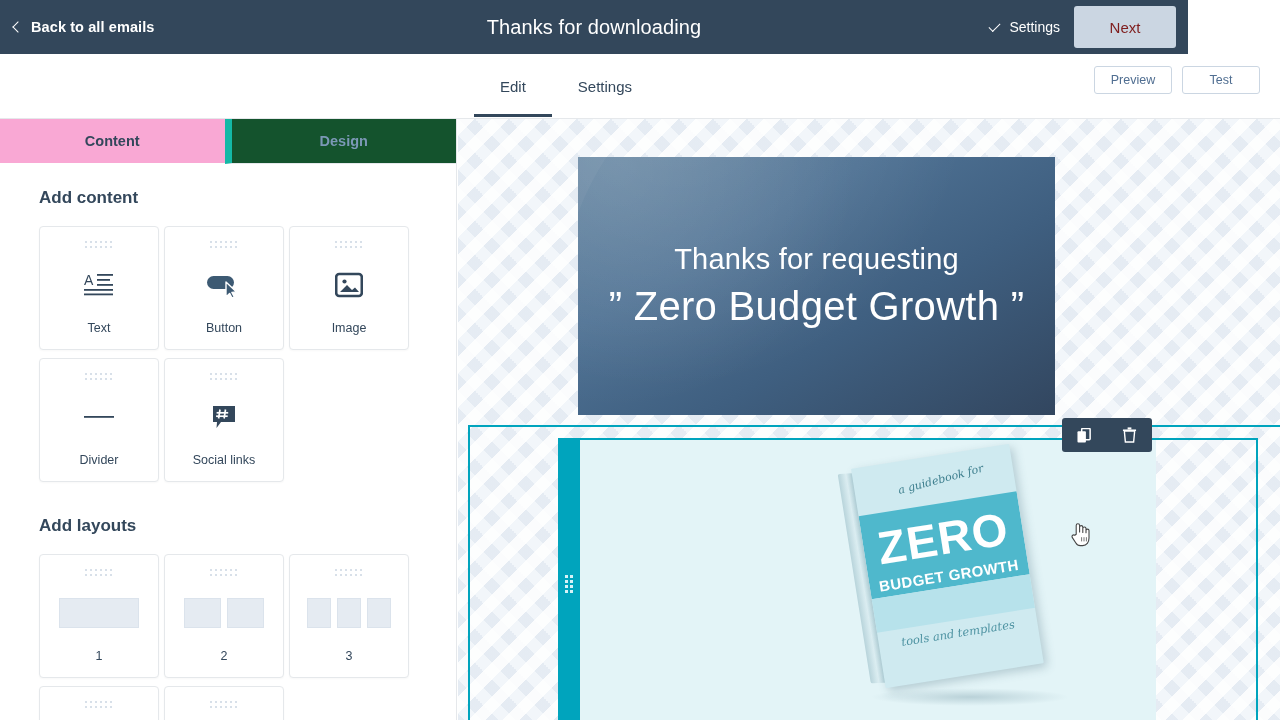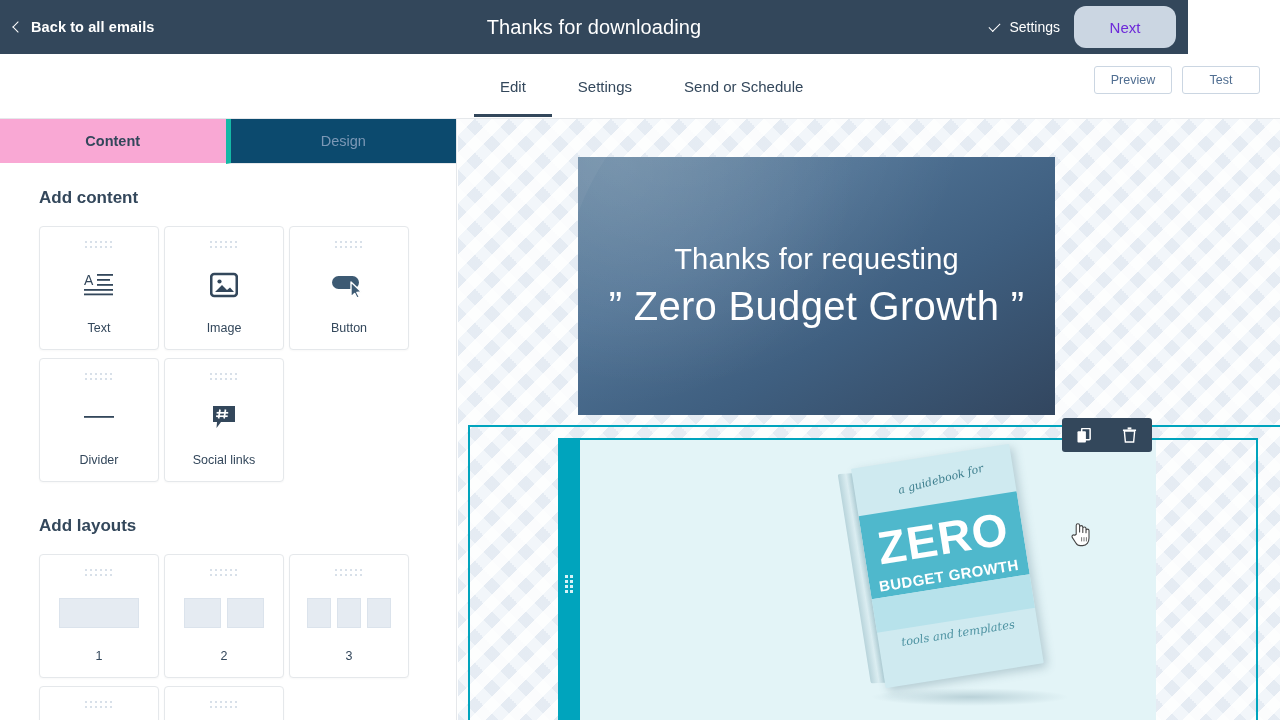--- a/index.html
+++ b/index.html
@@ -53,22 +53,22 @@
   }
   .check-icon::before {
     content: ""; position: absolute;
     left: 1px; top: 2px;
     width: 10px; height: 5px;
     border-left: 1.6px solid #fff; border-bottom: 1.6px solid #fff;
     transform: rotate(-45deg);
   }
   .next-btn {
     width: 102px; height: 42px;
-    background: #cbd6e2; color: #6d28d9;
-    border: none; border-radius: 12px;
+    background: #cbd6e2; color: #7f1d1d;
+    border: none; border-radius: 3px;
     font-size: 15px; font-family: inherit;
     cursor: default;
   }
 
   
   .tabbar {
     position: absolute; top: 54px; left: 0;
     width: 1280px; height: 65px;
     background: #ffffff;
     border-bottom: 1px solid #e5e8eb;
@@ -113,22 +113,22 @@
   .side-tab {
     flex: 1; display: flex; align-items: center; justify-content: center;
     font-size: 14.5px; cursor: pointer;
     border-bottom: 1px solid #e5e8eb;
   }
   .side-tab.active {
     background: #f9a8d4; color: #33475b; font-weight: 700;
     border-bottom: 1px solid #ffffff;
   }
   .side-tab.inactive {
-    background: #0c4a6e; color: #7c98b6; font-weight: 400;
-    border-left: 5px solid #14b8a6;
+    background: #14532d; color: #7c98b6; font-weight: 700;
+    border-left: 7px solid #14b8a6;
   }
   .side-body { padding: 24px 0 0 0; }
   .section-title {
     font-size: 17px; font-weight: 700; color: #33475b;
     margin: 0 0 18px 39px;
   }
   .card-grid {
     display: grid;
     grid-template-columns: repeat(3, 120px);
     gap: 8px 5px;
@@ -322,23 +322,20 @@
 </div>
 
 <div class="tabbar">
   <div class="tabs">
     <div class="tab active">
       <span class="tab-hit">Edit</span>
     </div>
     <div class="tab">
       <span class="tab-hit">Settings</span>
     </div>
-    <div class="tab">
-      <span class="tab-hit">Send or Schedule</span>
-    </div>
   </div>
   <div class="tabbar-right">
     <button class="ghost-btn">Preview</button>
     <button class="ghost-btn">Test</button>
   </div>
 </div>
 
 <div class="sidebar">
 
   <div class="side-tabs">
@@ -393,51 +390,51 @@
             <i></i>
             <i></i>
             <i></i>
             <i></i>
             <i></i>
             <i></i>
             <i></i>
             <i></i>
         </span>
         <span class="card-icon">
+          <svg width="34" height="26" viewBox="0 0 34 26">
+            <rect x="0" y="4" width="27" height="13" rx="6.5" fill="#3d5a73"></rect>
+            <path d="M19 10 L19 25 L22.6 21.4 L25 26 L27.2 24.8 L24.9 20.4 L29.5 20 Z" fill="#3d5a73" stroke="#ffffff" stroke-width="1.4" stroke-linejoin="round"></path>
+          </svg>
+        </span>
+        <span class="card-label">Button</span>
+      </div>
+
+      <div class="card">
+        <span class="dotgrid">
+          <i></i>
+            <i></i>
+            <i></i>
+            <i></i>
+            <i></i>
+            <i></i>
+            <i></i>
+            <i></i>
+            <i></i>
+            <i></i>
+            <i></i>
+            <i></i>
+        </span>
+        <span class="card-icon">
           <svg width="28" height="28" viewBox="0 0 28 28">
             <rect x="1.2" y="3" width="25.6" height="22" rx="3" fill="none" stroke="#33475b" stroke-width="2.6"></rect>
             <circle cx="9.5" cy="10.5" r="2.1" fill="#33475b"></circle>
             <path d="M5 21 L12 14 L17 19 L20 16.5 L24 21 Z" fill="#33475b"></path>
           </svg>
         </span>
         <span class="card-label">Image</span>
-      </div>
-
-      <div class="card">
-        <span class="dotgrid">
-          <i></i>
-            <i></i>
-            <i></i>
-            <i></i>
-            <i></i>
-            <i></i>
-            <i></i>
-            <i></i>
-            <i></i>
-            <i></i>
-            <i></i>
-            <i></i>
-        </span>
-        <span class="card-icon">
-          <svg width="34" height="26" viewBox="0 0 34 26">
-            <rect x="0" y="4" width="27" height="13" rx="6.5" fill="#3d5a73"></rect>
-            <path d="M19 10 L19 25 L22.6 21.4 L25 26 L27.2 24.8 L24.9 20.4 L29.5 20 Z" fill="#3d5a73" stroke="#ffffff" stroke-width="1.4" stroke-linejoin="round"></path>
-          </svg>
-        </span>
-        <span class="card-label">Button</span>
       </div>
 
       <div class="card">
         <span class="dotgrid">
           <i></i>
             <i></i>
             <i></i>
             <i></i>
             <i></i>
             <i></i>

